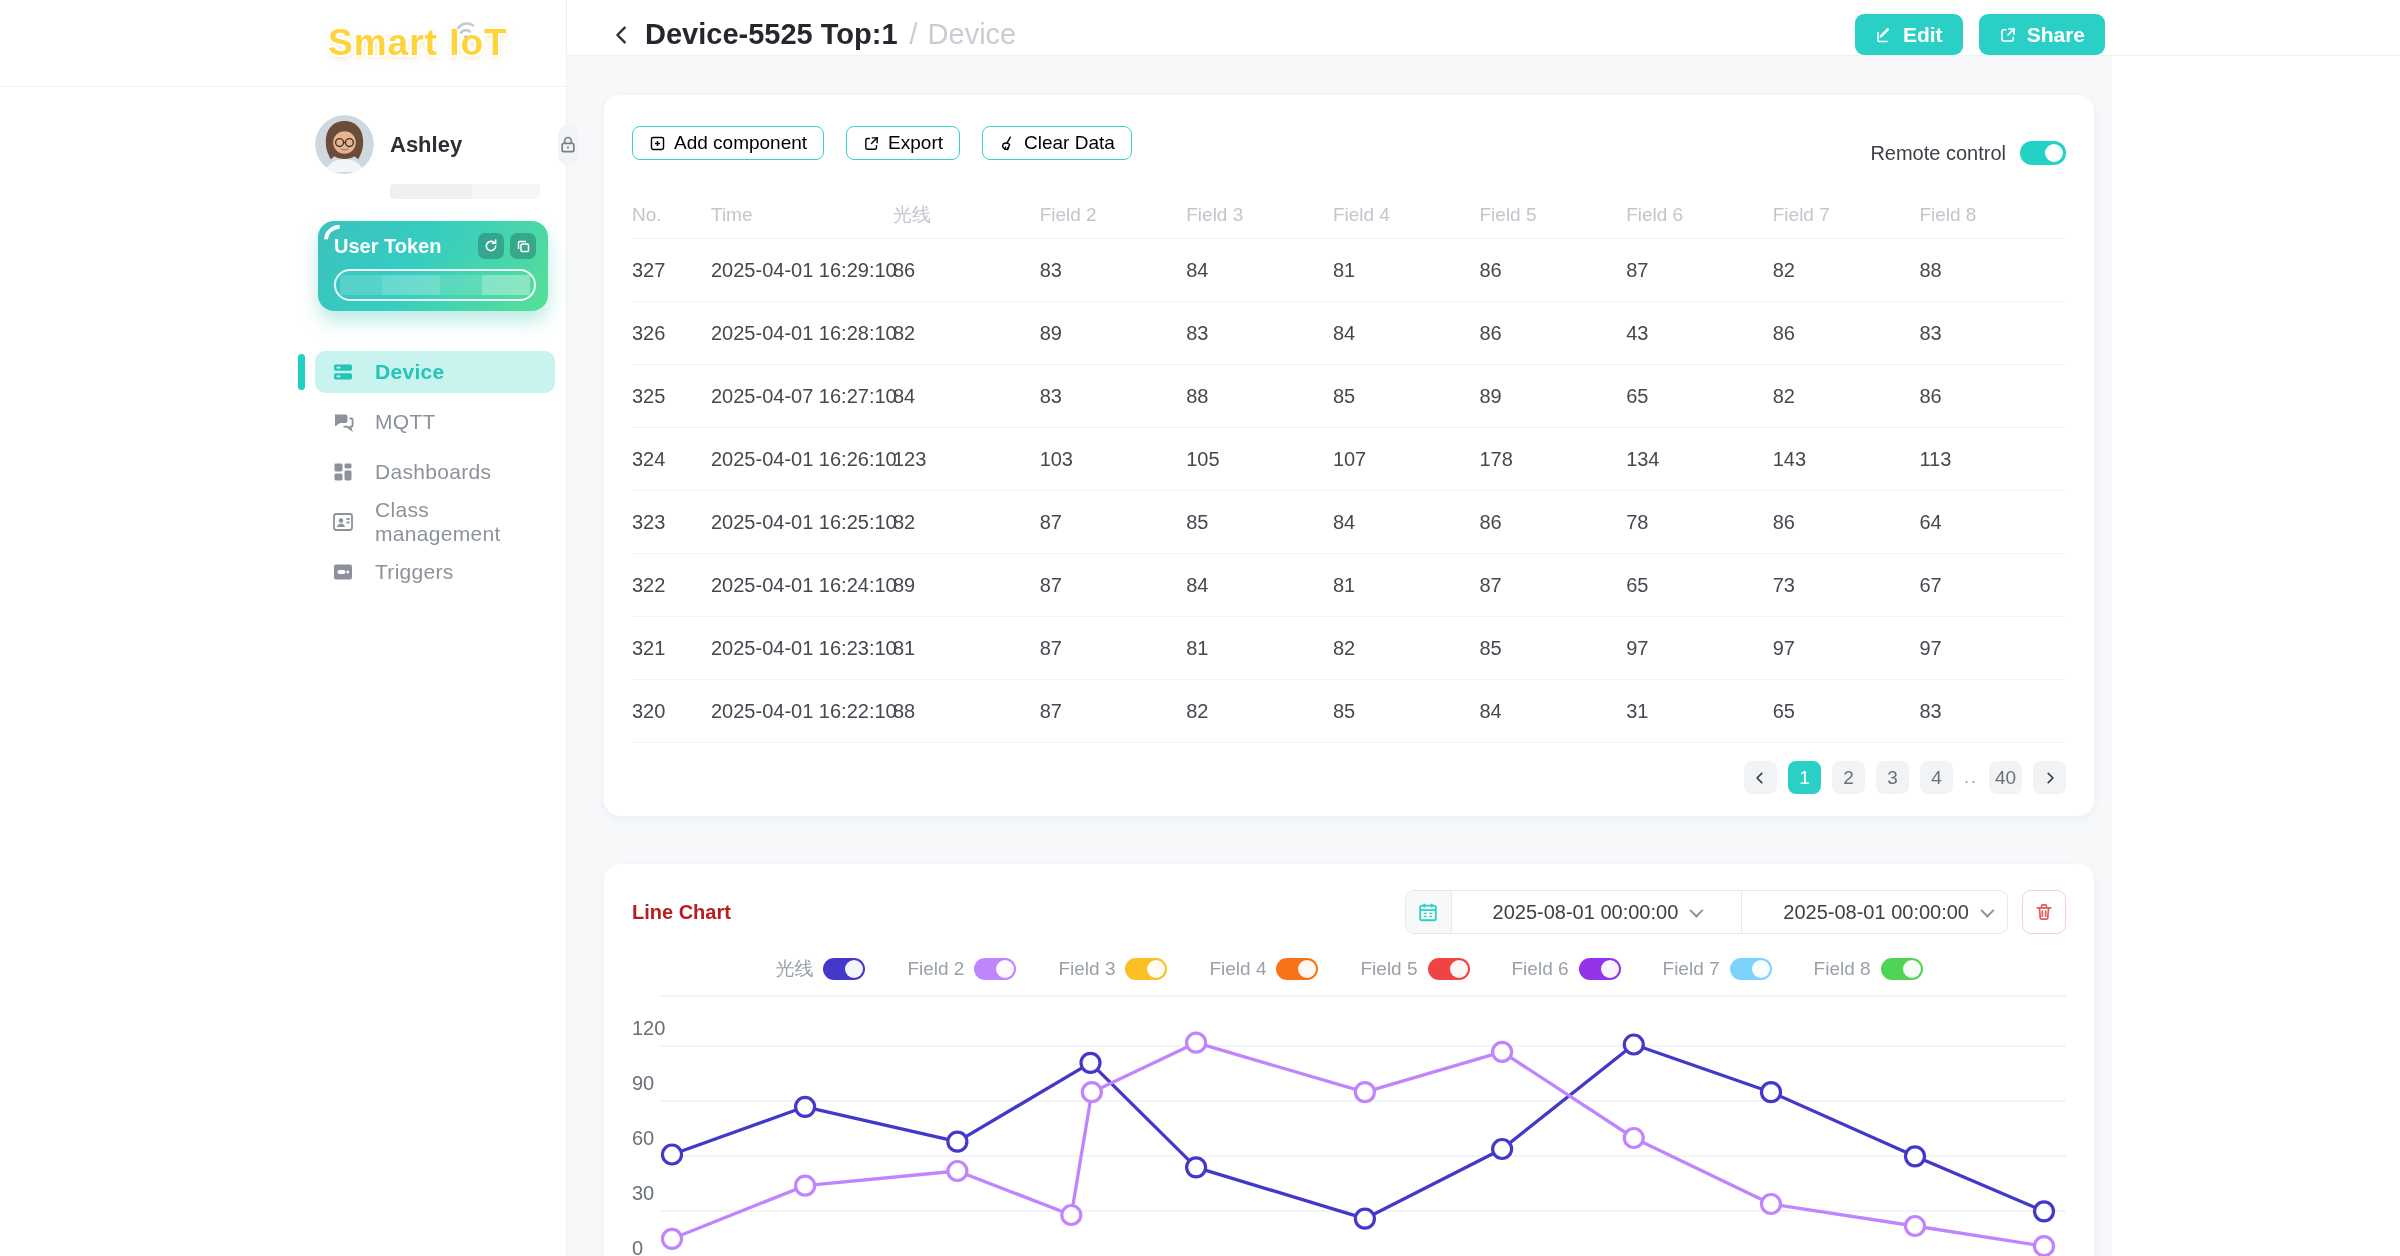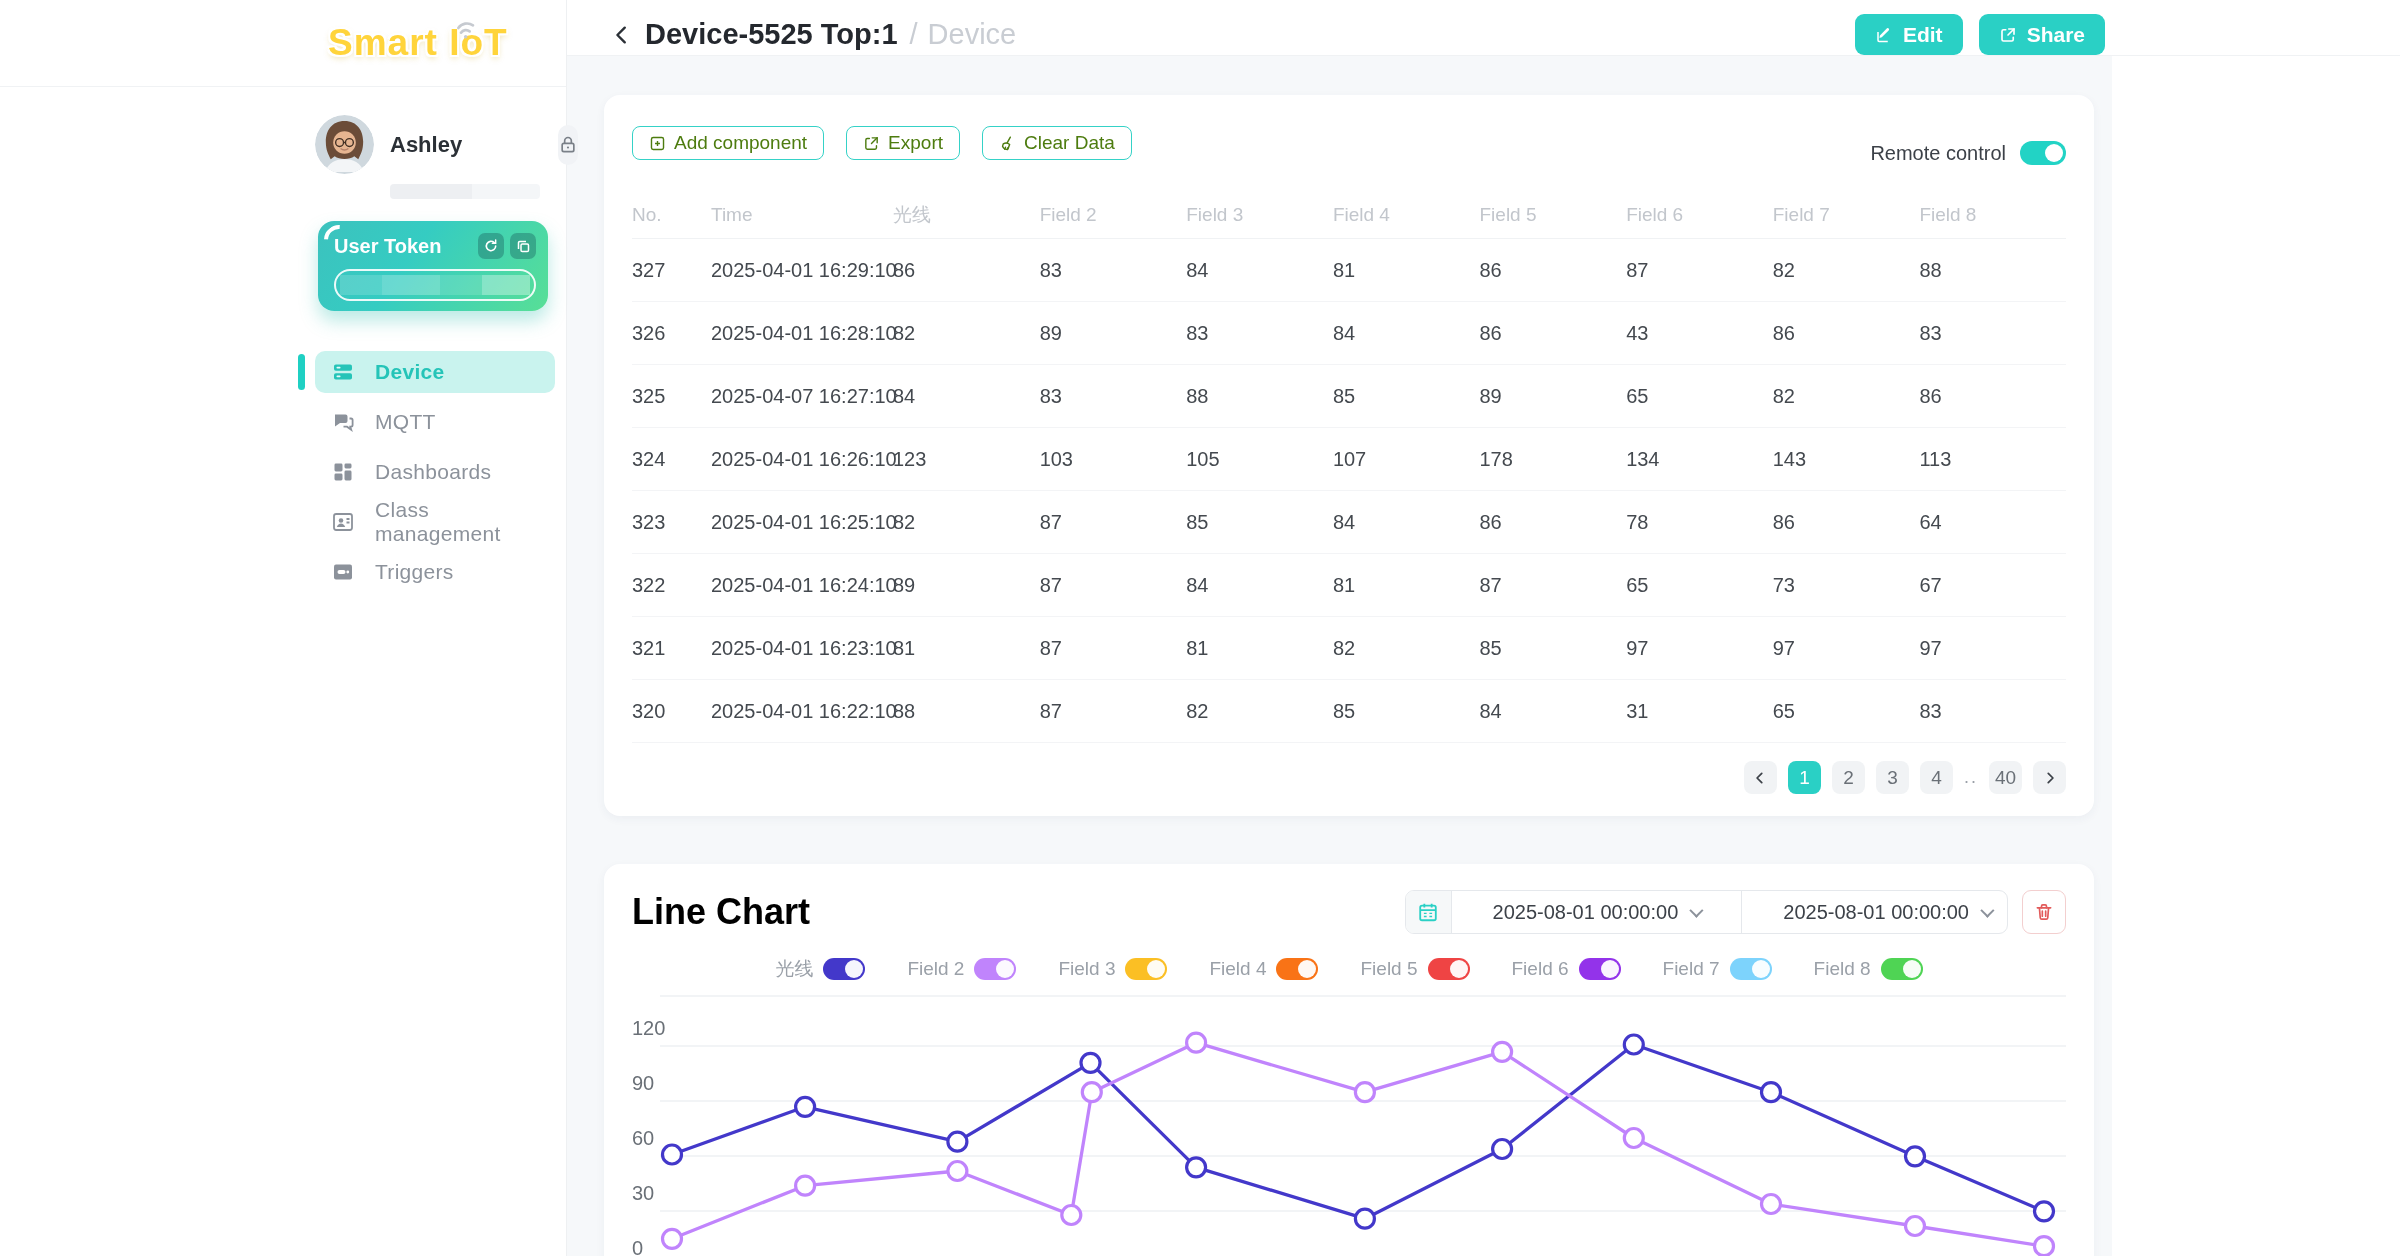--- a/index.html
+++ b/index.html
@@ -56,21 +56,21 @@
     font-weight:700; display:flex; align-items:center; gap:10px; padding:0 20px; cursor:pointer;
     font-family:inherit; }
   .content-row { flex:1; display:flex; background:#fff; }
   .content { width:1545px; min-width:1545px; background:#f6f8fa; padding:39px 18px 0 37px; }
   .white-gap { flex:1; background:#fff; }
 
   .card { background:#fff; border-radius:16px; box-shadow:0 3px 10px rgba(40,60,90,.05); }
   .table-card { width:1490px; padding:26px 28px 22px 28px; }
 
   .toolbar { display:flex; align-items:center; }
-  .btn-outline { height:34px; border:1.6px solid #35d2c7; border-radius:8px; background:#fff; color:#4d7c0f;
+  .btn-outline { height:34px; border:1.6px solid #35d2c7; border-radius:8px; background:#fff; color:#000000;
     font-size:19px; display:flex; align-items:center; gap:8px; padding:0 16px; margin-right:22px; cursor:pointer;
     font-family:inherit; }
   .remote { margin-left:auto; display:flex; align-items:center; gap:14px; color:#3c4148; font-size:20px;margin-top:20px; }
   .switch { width:46px; height:24px; border-radius:13px; background:#22d3c5; position:relative; cursor:pointer; }
   .switch .knob { position:absolute; right:3px; top:3px; width:18px; height:18px; border-radius:50%; background:#fff; }
 
   .table { margin-top:26px; }
   .tr, .thead { display:grid; grid-template-columns:79px 182px repeat(8, 1fr); align-items:center; }
   .thead { height:48px; color:#c2c6cc; font-size:19px; border-bottom:1px solid #f0f2f4; }
   .tr { height:63px; font-size:20px; color:#44494f; border-bottom:1px solid #f3f4f6; }
@@ -78,21 +78,21 @@
 
   .pagination { margin-top:18px; display:flex; justify-content:flex-end; align-items:center; gap:11px; }
   .page-btn { width:33px; height:33px; border-radius:8px; background:#f1f3f5; border:none; color:#6a7077;
     font-size:19px; display:flex; align-items:center; justify-content:center; cursor:pointer; font-family:inherit; }
   .page-btn.nav-arrow { color:#3c4148; }
   .page-btn.active { background:#2ad0c5; color:#fff; }
   .page-dots { color:#9aa0a8; font-size:18px; letter-spacing:2px; }
 
   .chart-card { width:1490px; margin-top:48px; padding:26px 28px 0 28px; height:420px; }
   .chart-head { display:flex; align-items:center; }
-  .chart-title { font-size:36px; font-weight:700; color:#000000;text-align:right; }
+  .chart-title { font-size:20px; font-weight:700; color:#b91c1c;text-align:right; }
   .date-group { margin-left:auto; height:44px; border:1px solid #e5e8ec; border-radius:9px; display:flex; align-items:center; overflow:hidden;gap:25px; }
   .cal-box { width:46px; height:100%; background:#f6f8f9; border-right:1px solid #e5e8ec; display:flex; align-items:center; justify-content:center; color:#2ad0c5; }
   .date-select { display:flex; align-items:center; gap:12px; padding:0 16px; font-size:20px; color:#3c4148; cursor:pointer; }
   .date-divider { width:1px; height:100%; background:#e5e8ec; }
   .chev-down { width:10px; height:10px; border-right:2px solid #8c929b; border-bottom:2px solid #8c929b; transform:rotate(45deg) translateY(-2px); }
   .trash-btn { margin-left:14px; width:44px; height:44px; border-radius:9px; border:1px solid #f3cfcf; background:#fff;
     display:flex; align-items:center; justify-content:center; color:#e25b5b; cursor:pointer; }
 
   .legend { margin-top:22px; display:flex; justify-content:center; gap:42px; align-items:center; }
   .legend-item { display:flex; align-items:center; gap:10px; }

